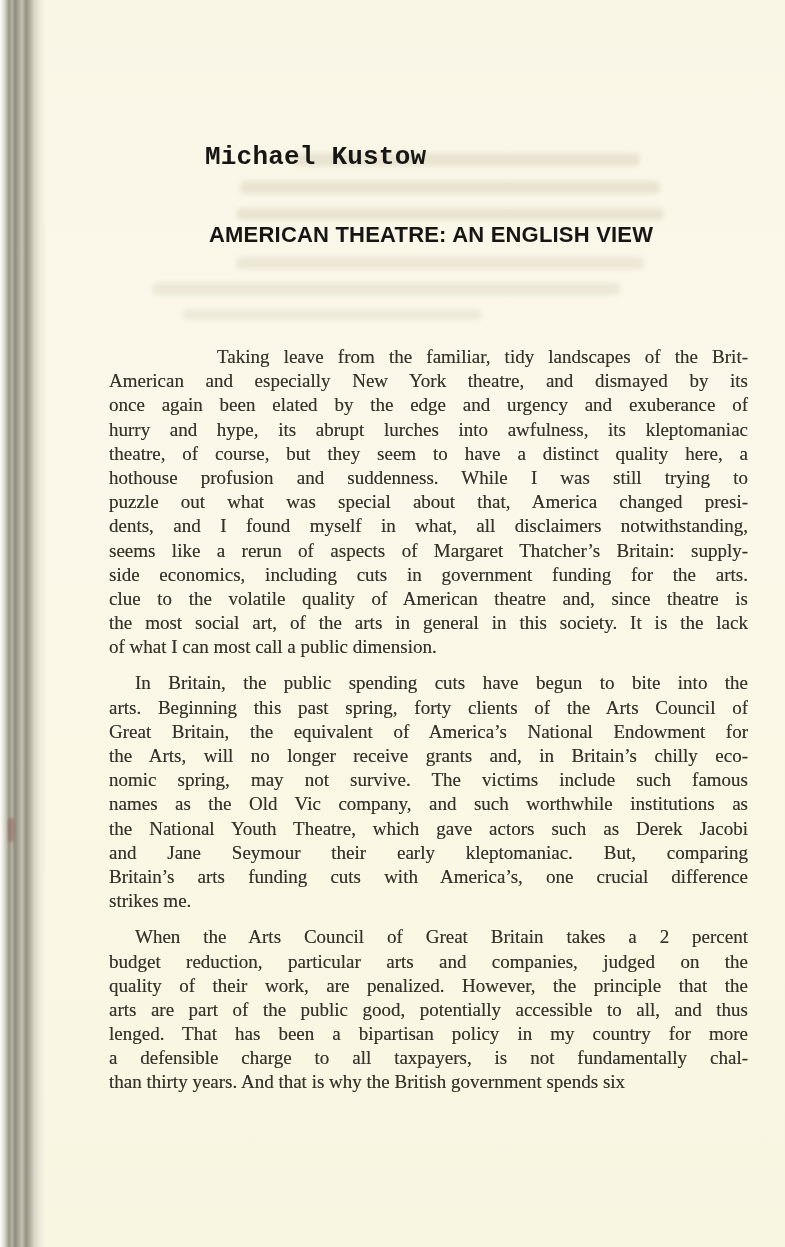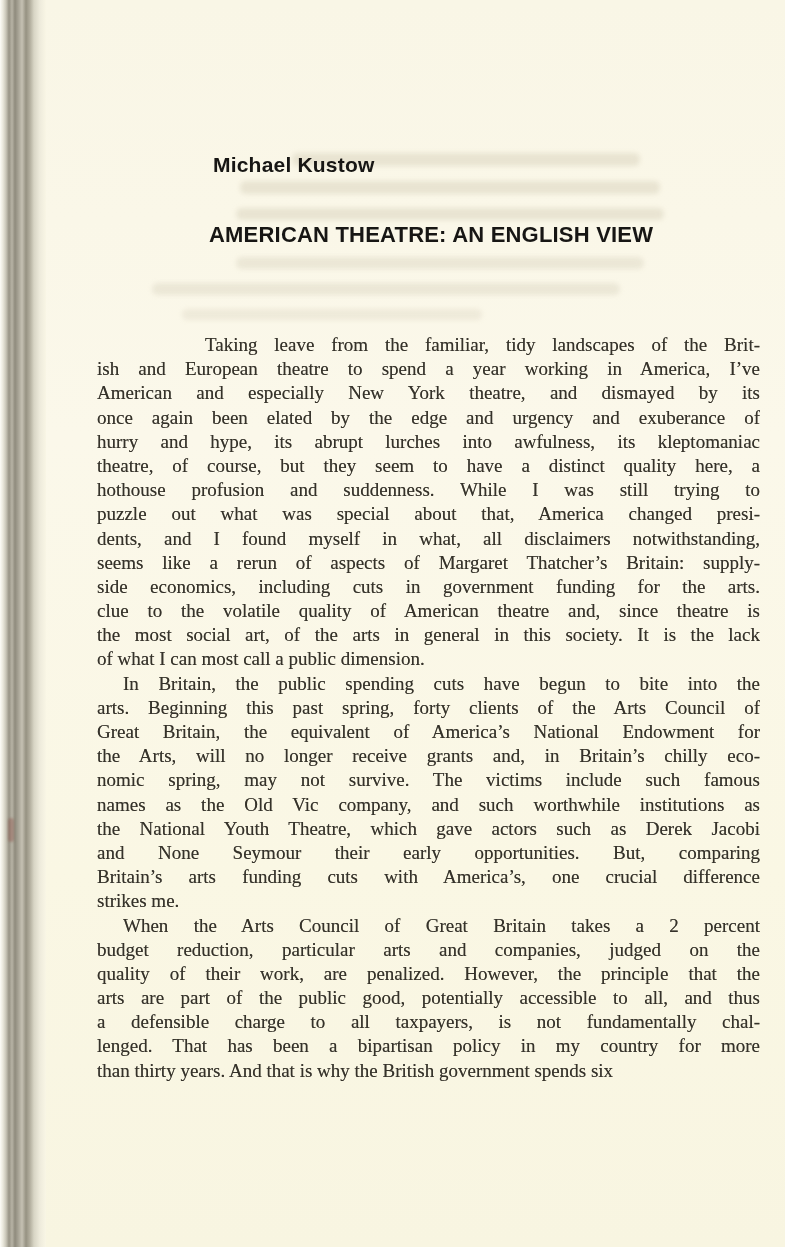--- a/index.html
+++ b/index.html
@@ -43,24 +43,24 @@
   .g1 { left: 292px; top: 153px; width: 348px; height: 13px; }
   .g2 { left: 240px; top: 181px; width: 420px; height: 13px; }
   .g3 { left: 236px; top: 208px; width: 428px; height: 12px; }
   .g4 { left: 236px; top: 257px; width: 408px; height: 12px; background: rgba(172,162,132,0.18); }
   .g5 { left: 152px; top: 283px; width: 468px; height: 12px; background: rgba(172,162,132,0.18); }
   .g6 { left: 182px; top: 309px; width: 300px; height: 11px; background: rgba(172,162,132,0.15); }
 
   .author {
     position: absolute;
     left: 205px; top: 144px;
-    margin: 8px;
-    font-family: Liberation Sans, sans-serif;
+    margin: 0;
+    font-family: Liberation Mono, monospace;
     font-weight: 700;
-    font-size: 21px;
+    font-size: 26px;
     line-height: 26px;
     color: #171614;
     letter-spacing: 0.2px;
   }
   .title {
     position: absolute;
     left: 205px; top: 217px;
     margin: 4px;
     font-family: "Liberation Sans", sans-serif;
     font-weight: 700;
@@ -70,21 +70,21 @@
     letter-spacing: 0.2px;
   }
   .bodytext {
     position: absolute;
     left: 97px; top: 333px;
     width: 663px;
     color: #35322a;
     font-size: 19px;
     text-shadow: 0 0 0.5px rgba(45, 42, 34, 0.55);
   }
-  .paragraph { margin: 0; padding: 0; }
+  .paragraph { margin: 12px; padding: 0; }
   .line {
     height: 24.2px;
     line-height: 24.2px;
     text-align: justify;
     text-align-last: justify;
     overflow: hidden;
   }
   .line.last {
     text-align-last: left;
   }
@@ -104,21 +104,20 @@
     <div class="ghost g5"></div>
     <div class="ghost g6"></div>
   </div>
 
   <h2 class="author">Michael Kustow</h2>
   <h1 class="title">AMERICAN THEATRE: AN ENGLISH VIEW</h1>
 
   <div class="bodytext" id="bodytext">
       <div class="paragraph">
         <div class="line" style="text-indent: 108px;">Taking leave from the familiar, tidy landscapes of the Brit-</div>
-        <div class="line">ish and European theatre to spend a year working in America, I’ve</div>
         <div class="line">American and especially New York theatre, and dismayed by its</div>
         <div class="line">once again been elated by the edge and urgency and exuberance of</div>
         <div class="line">hurry and hype, its abrupt lurches into awfulness, its kleptomaniac</div>
         <div class="line">theatre, of course, but they seem to have a distinct quality here, a</div>
         <div class="line">hothouse profusion and suddenness. While I was still trying to</div>
         <div class="line">puzzle out what was special about that, America changed presi-</div>
         <div class="line">dents, and I found myself in what, all disclaimers notwithstanding,</div>
         <div class="line">seems like a rerun of aspects of Margaret Thatcher’s Britain: supply-</div>
         <div class="line">side economics, including cuts in government funding for the arts.</div>
         <div class="line">clue to the volatile quality of American theatre and, since theatre is</div>
@@ -126,27 +125,27 @@
         <div class="line last">of what I can most call a public dimension.</div>
       </div>
       <div class="paragraph">
         <div class="line" style="text-indent: 26px;">In Britain, the public spending cuts have begun to bite into the</div>
         <div class="line">arts. Beginning this past spring, forty clients of the Arts Council of</div>
         <div class="line">Great Britain, the equivalent of America’s National Endowment for</div>
         <div class="line">the Arts, will no longer receive grants and, in Britain’s chilly eco-</div>
         <div class="line">nomic spring, may not survive. The victims include such famous</div>
         <div class="line">names as the Old Vic company, and such worthwhile institutions as</div>
         <div class="line">the National Youth Theatre, which gave actors such as Derek Jacobi</div>
-        <div class="line">and None Seymour their early opportunities. But, comparing</div>
+        <div class="line">and Jane Seymour their early kleptomaniac. But, comparing</div>
         <div class="line">Britain’s arts funding cuts with America’s, one crucial difference</div>
         <div class="line last">strikes me.</div>
       </div>
       <div class="paragraph">
         <div class="line" style="text-indent: 26px;">When the Arts Council of Great Britain takes a 2 percent</div>
         <div class="line">budget reduction, particular arts and companies, judged on the</div>
         <div class="line">quality of their work, are penalized. However, the principle that the</div>
         <div class="line">arts are part of the public good, potentially accessible to all, and thus</div>
+        <div class="line">lenged. That has been a bipartisan policy in my country for more</div>
         <div class="line">a defensible charge to all taxpayers, is not fundamentally chal-</div>
-        <div class="line">lenged. That has been a bipartisan policy in my country for more</div>
         <div class="line last">than thirty years. And that is why the British government spends six</div>
       </div>
     </div>
 </div>
 
 </body></html>

